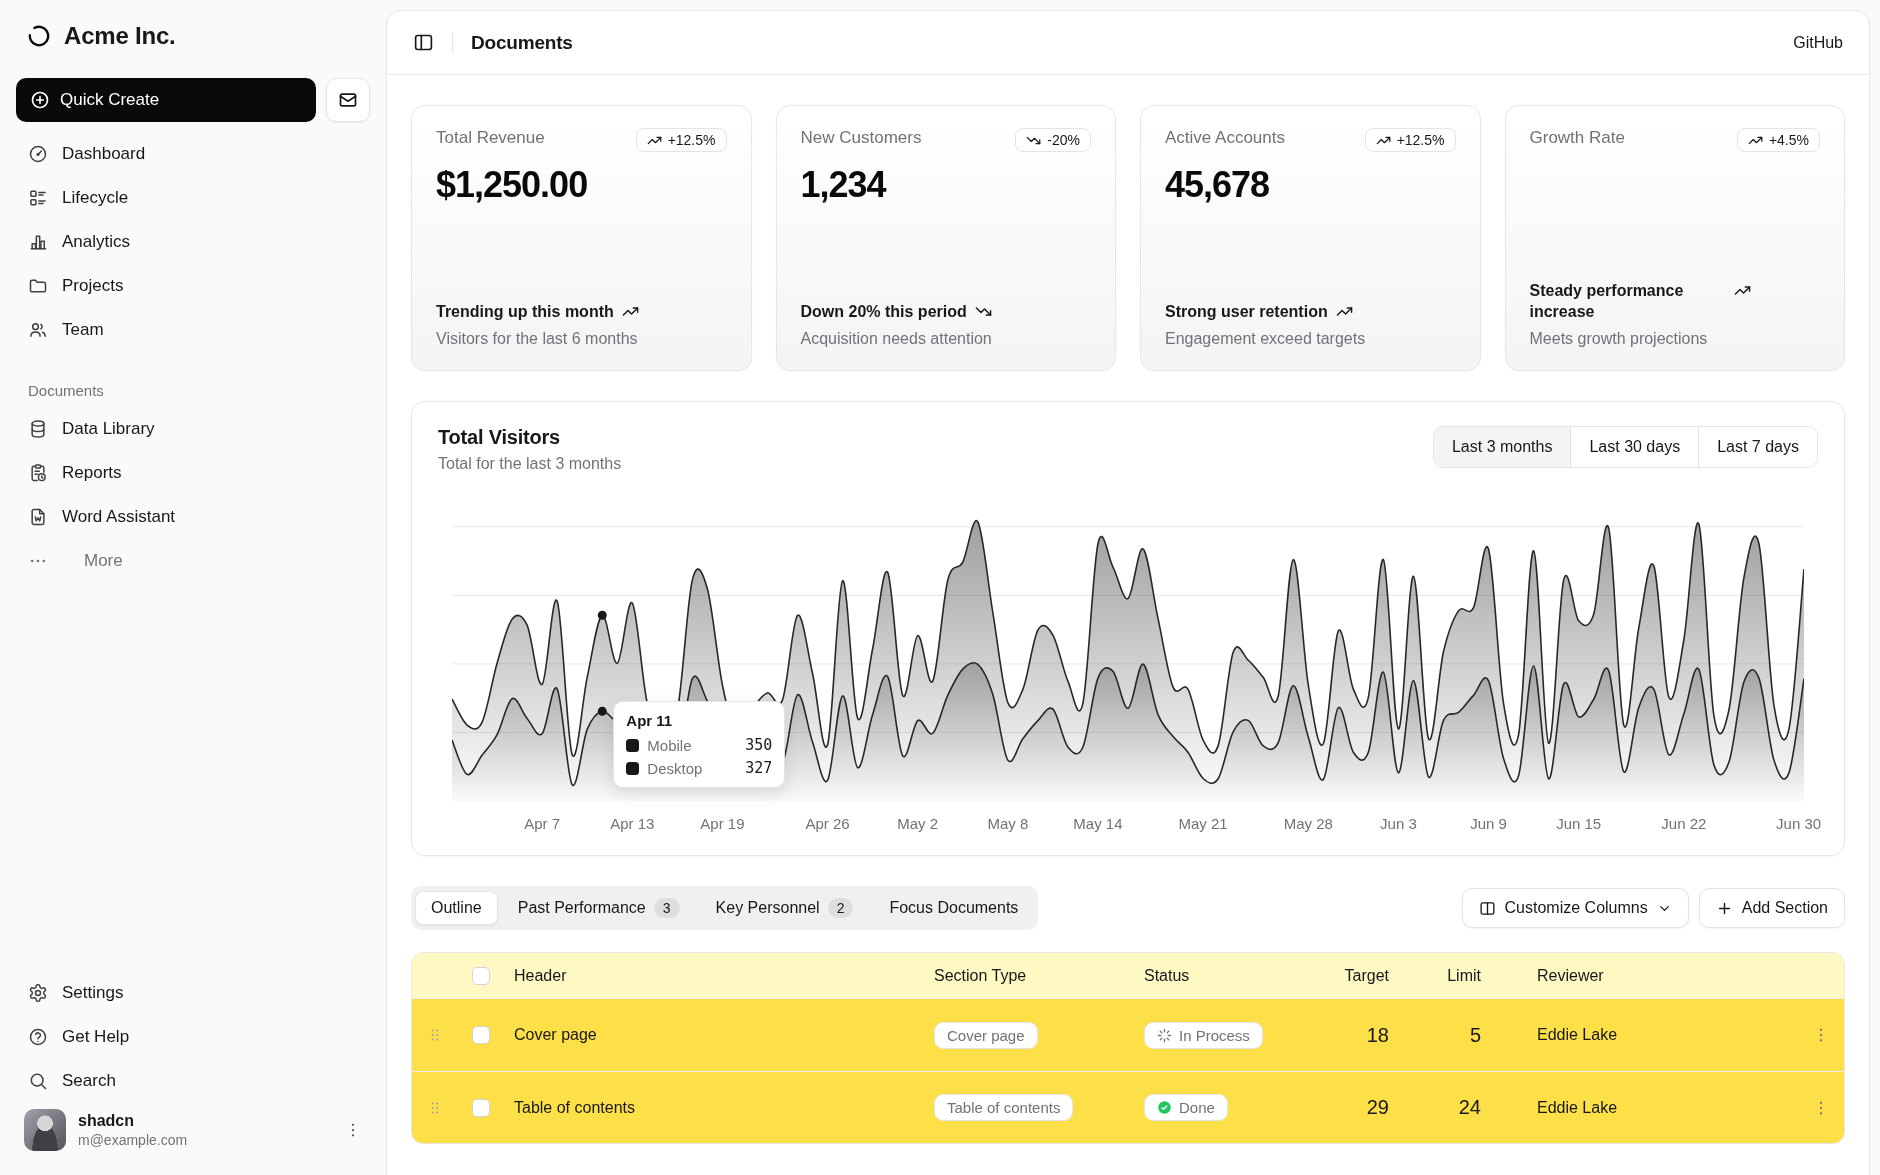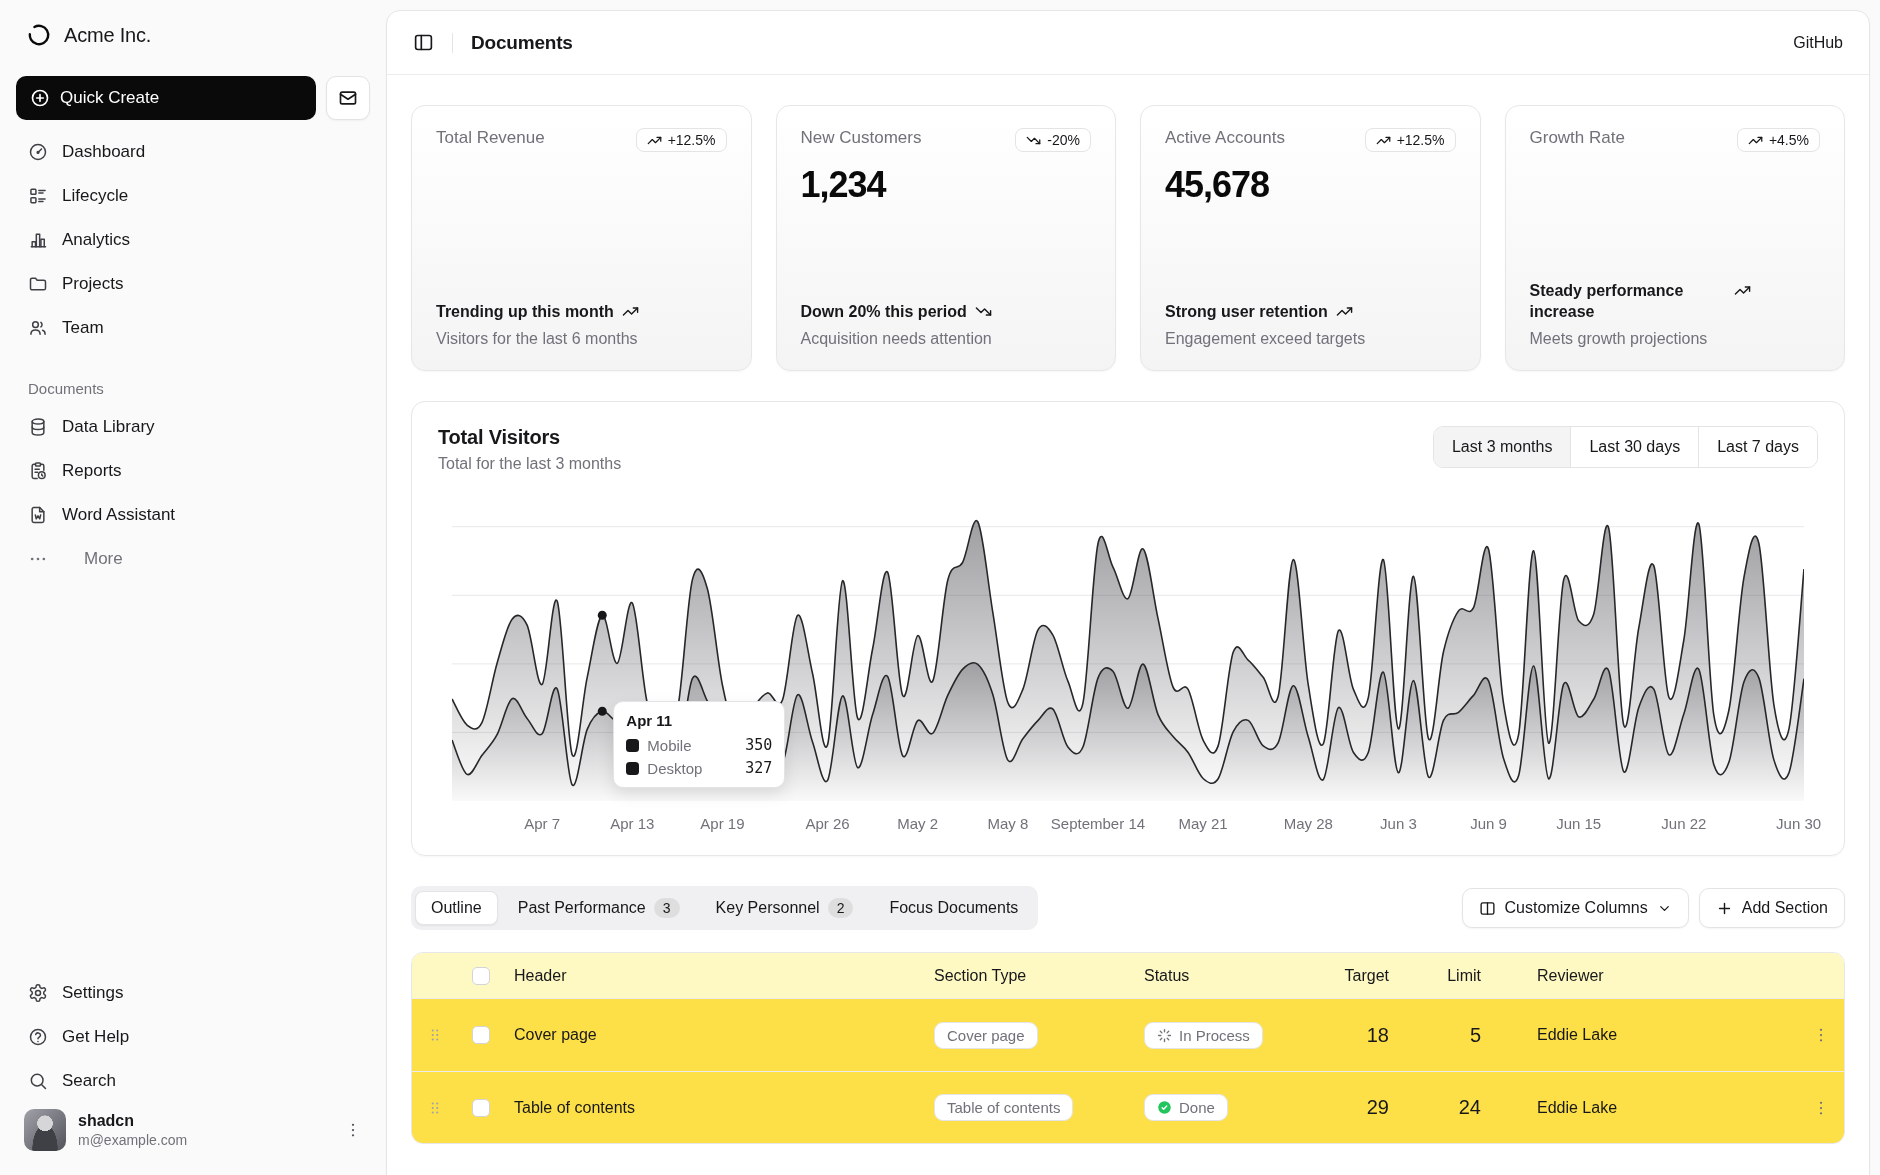--- a/index.html
+++ b/index.html
@@ -10,21 +10,21 @@
     position:relative;
   }
   svg { display:block; }
 
   
   .sidebar {
     position:absolute; left:0; top:0; width:386px; height:100%;
     padding:14px 16px 18px 16px; display:flex; flex-direction:column;
   }
   .brand { display:flex; align-items:center; gap:12px; padding:8px 10px; border-radius:10px; }
-  .brand-name { font-size:20px; font-weight:400; letter-spacing:-0.2px; }
+  .brand-name { font-size:24px; font-weight:700; letter-spacing:-0.2px; }
   .qc-row { display:flex; gap:10px; margin-top:20px; }
   .qc-btn {
     flex:1; height:44px; background:#0a0a0a; color:#fff; border:none; border-radius:10px;
     display:flex; align-items:center; gap:10px; padding:0 14px; font-size:17px; font-weight:500;
     font-family:inherit; cursor:pointer;
   }
   .mail-btn {
     width:44px; height:44px; background:#fff; border:1px solid #e4e4e7; border-radius:10px;
     display:flex; align-items:center; justify-content:center; cursor:pointer;
     box-shadow:0 1px 2px rgba(0,0,0,.05);
@@ -358,20 +358,21 @@
           <span class="card-badge">
             <span style="display:flex">
               <svg viewBox="0 0 24 24" fill="none" stroke="currentColor" stroke-width="2" stroke-linecap="round" stroke-linejoin="round">
                   <path d="M22 7 13.5 15.5 8.5 10.5 2 17"></path>
                   <path d="M16 7h6v6"></path>
                 </svg>
             </span>
             <span>+12.5%</span>
           </span>
         </div>
+        <div class="card-value">$1,250.00</div>
         <div class="card-footer">
           <div class="fline1">
               <span class="txt">Trending up this month</span>
             <svg viewBox="0 0 24 24" fill="none" stroke="currentColor" stroke-width="2" stroke-linecap="round" stroke-linejoin="round">
                 <path d="M22 7 13.5 15.5 8.5 10.5 2 17"></path>
                 <path d="M16 7h6v6"></path>
               </svg>
           </div>
           <div class="fline2">Visitors for the last 6 months</div>
         </div>
@@ -502,21 +503,21 @@
           </div>
         </div>
 
         <div class="xlabels">
           <span class="xlabel" style="left:6.667%">Apr 7</span>
           <span class="xlabel" style="left:13.333%">Apr 13</span>
           <span class="xlabel" style="left:20%">Apr 19</span>
           <span class="xlabel" style="left:27.778%">Apr 26</span>
           <span class="xlabel" style="left:34.444%">May 2</span>
           <span class="xlabel" style="left:41.111%">May 8</span>
-          <span class="xlabel" style="left:47.778%">September 14</span>
+          <span class="xlabel" style="left:47.778%">May 14</span>
           <span class="xlabel" style="left:55.556%">May 21</span>
           <span class="xlabel" style="left:63.333%">May 28</span>
           <span class="xlabel" style="left:70%">Jun 3</span>
           <span class="xlabel" style="left:76.667%">Jun 9</span>
           <span class="xlabel" style="left:83.333%">Jun 15</span>
           <span class="xlabel" style="left:91.111%">Jun 22</span>
           <span class="xlabel" style="left:99.6%">Jun 30</span>
         </div>
       </div>
     </section>

